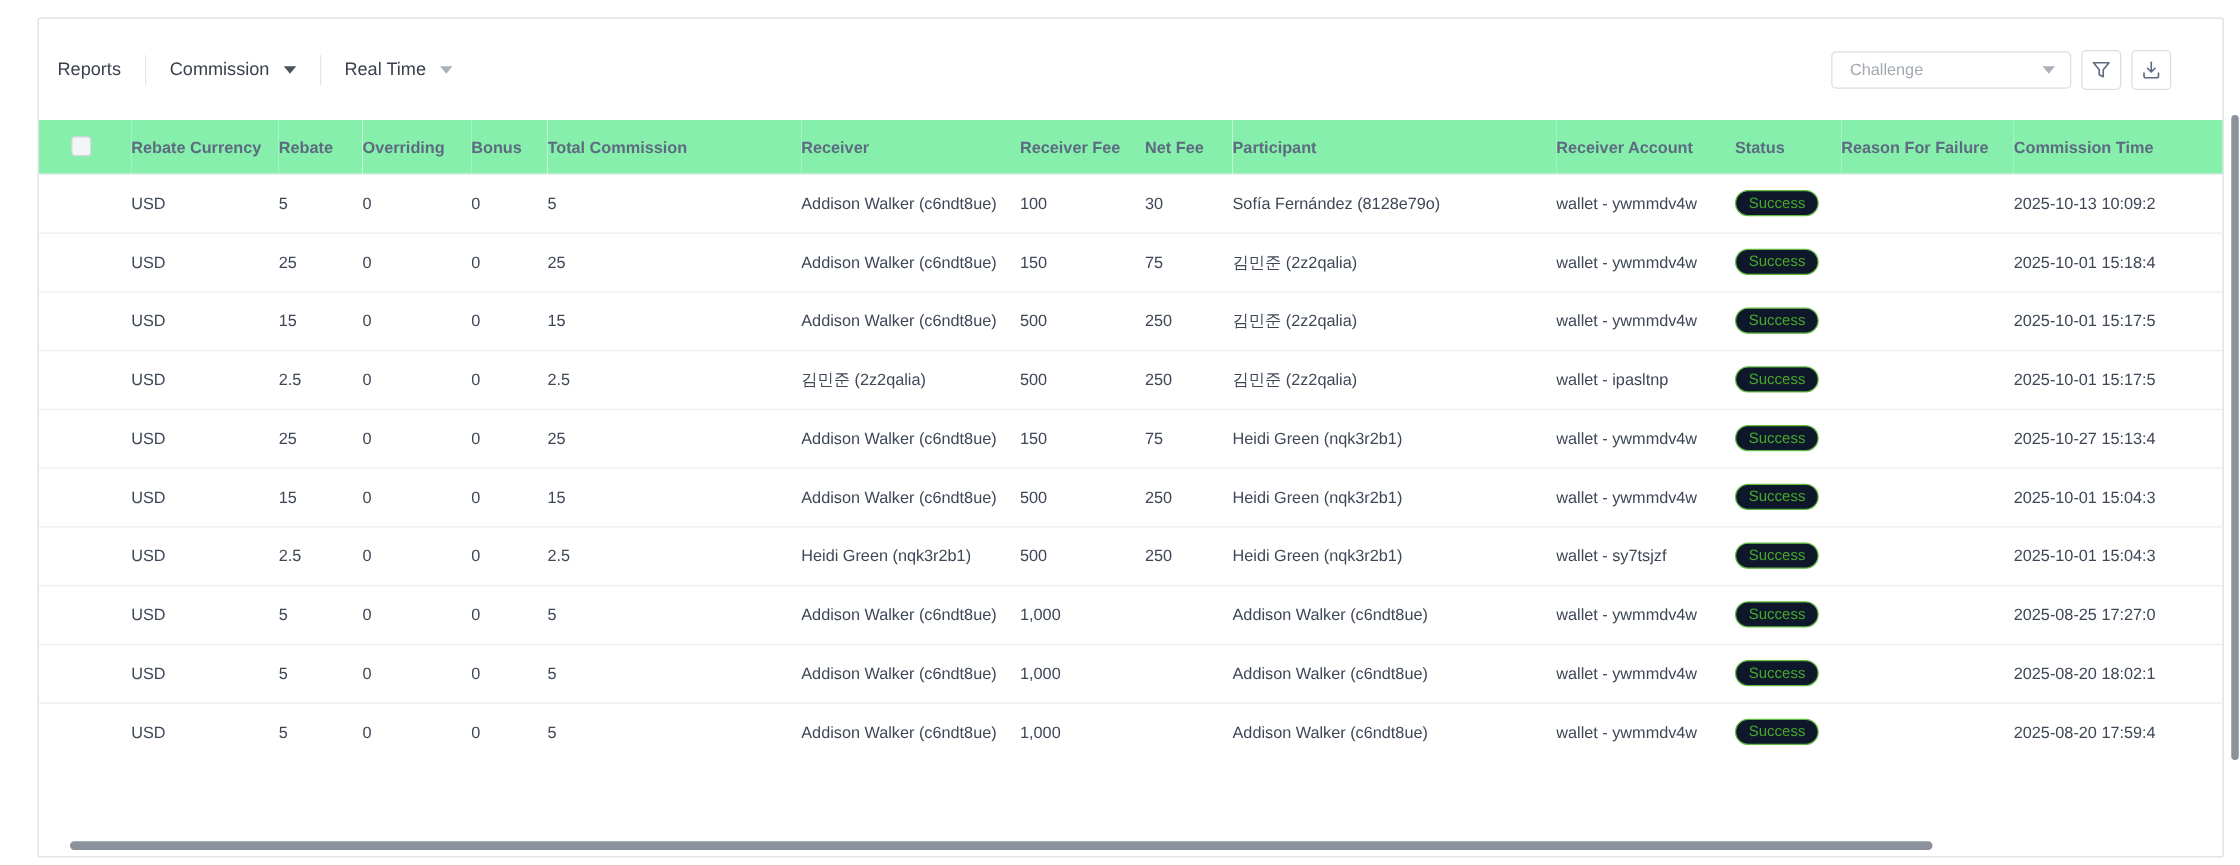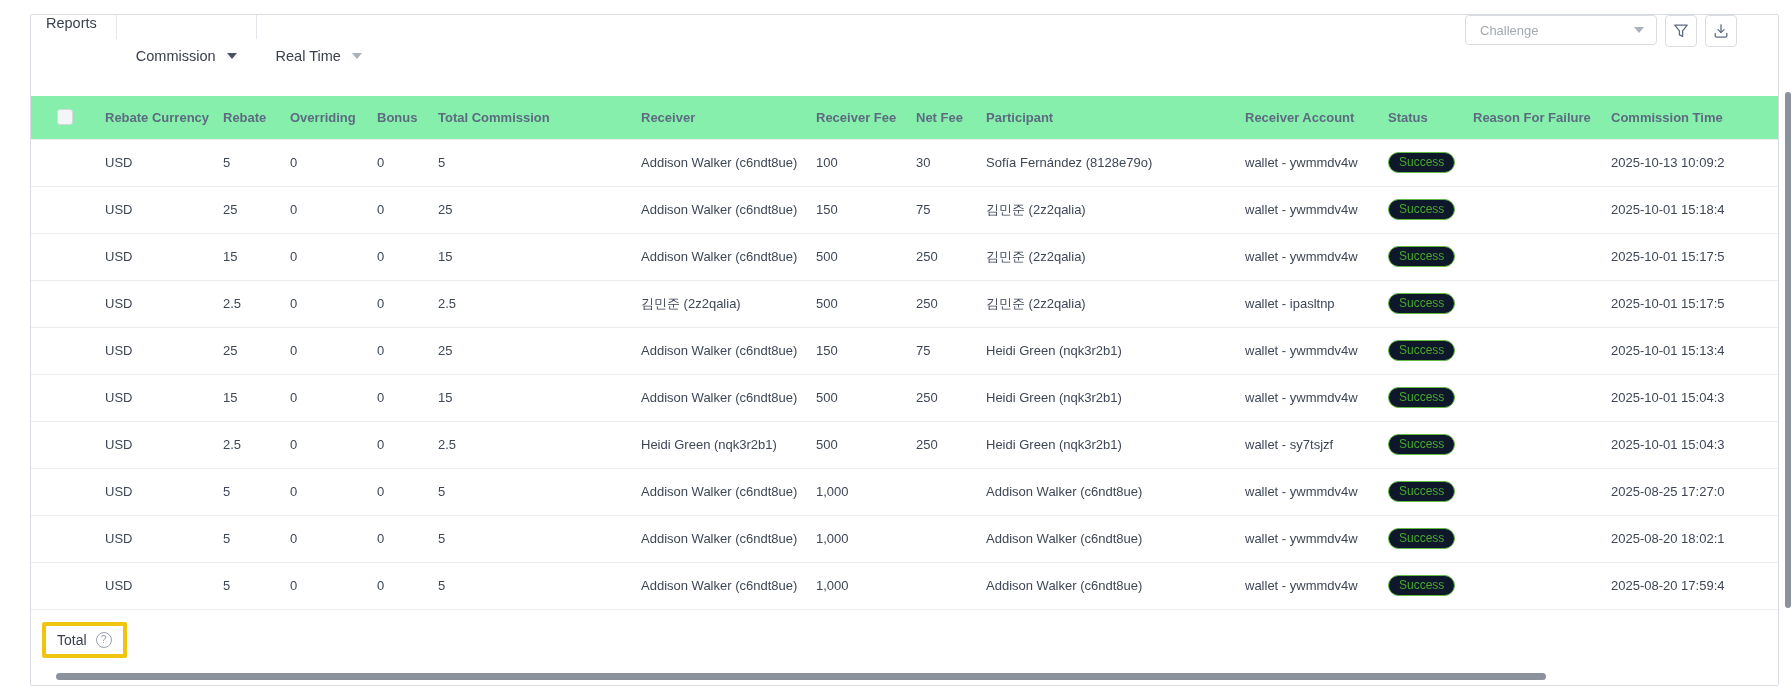--- a/index.html
+++ b/index.html
@@ -3,21 +3,21 @@
 <meta charset="utf-8">
 <style>
   * { box-sizing: border-box; margin: 0; padding: 0; }
   html,body { width: 1792px; height: 692px; background: #ffffff;
     font-family: "Liberation Sans", "DejaVu Sans", sans-serif; position: relative; overflow: hidden; }
 
   .card { position: absolute; left: 30px; top: 14px; width: 1749px; height: 672px;
     background: #fff; border: 1px solid #d9dde3; border-radius: 2px; overflow: hidden; }
 
   
-  .toolbar { height: 81px; display: flex; padding-left: 15px; }
+  .toolbar { height: 81px; display: flex; align-items: center; padding-left: 15px; }
   .tb-text { font-size: 14.5px; color: #39414d; }
   .tb-drop { display: inline-flex; align-items: center; gap: 11px; background: none; border: none; cursor: pointer; }
   .sep { width: 1px; height: 24px; background: #e3e6ea; margin: 0 19px; }
   .caret { width: 0; height: 0; border-left: 5px solid transparent; border-right: 5px solid transparent; border-top: 6px solid #4a5260; }
   .caret.grey { border-top-color: #aab1b9; }
   .challenge { margin-left: auto; width: 192px; height: 30px; border: 1px solid #d9dde2; border-radius: 4px;
     display: flex; align-items: center; justify-content: space-between; padding: 0 12px 0 14px; background: #fff; cursor: pointer; }
   .challenge .ph { font-size: 13px; color: #a3a9b0; }
   .icon-btn { width: 32px; height: 32px; border: 1px solid #d9dde2; border-radius: 4px; background: #fff;
     display: flex; align-items: center; justify-content: center; margin-left: 8px; cursor: pointer; }
@@ -194,21 +194,21 @@
           <td>0</td>
           <td>0</td>
           <td>25</td>
           <td>Addison Walker (c6ndt8ue)</td>
           <td>150</td>
           <td>75</td>
           <td>Heidi Green (nqk3r2b1)</td>
           <td>wallet - ywmmdv4w</td>
           <td><span class="badge">Success</span></td>
           <td></td>
-          <td>2025-10-01 15:13:4</td>
+          <td>2025-10-27 15:13:4</td>
         </tr>
         <tr>
           <td></td>
           <td>USD</td>
           <td>15</td>
           <td>0</td>
           <td>0</td>
           <td>15</td>
           <td>Addison Walker (c6ndt8ue)</td>
           <td>500</td>
@@ -279,23 +279,17 @@
           <td></td>
           <td>Addison Walker (c6ndt8ue)</td>
           <td>wallet - ywmmdv4w</td>
           <td><span class="badge">Success</span></td>
           <td></td>
           <td>2025-08-20 17:59:4</td>
         </tr>
       </tbody>
   </table>
 
-  <div class="total-bar">
-    <div class="total-hl">
-      <span class="lbl">Total</span>
-      <span class="qicon">?</span>
-    </div>
-  </div>
 
   <div class="h-thumb"></div>
 </div>
 
 <div class="v-thumb"></div>
 
 </body></html>

